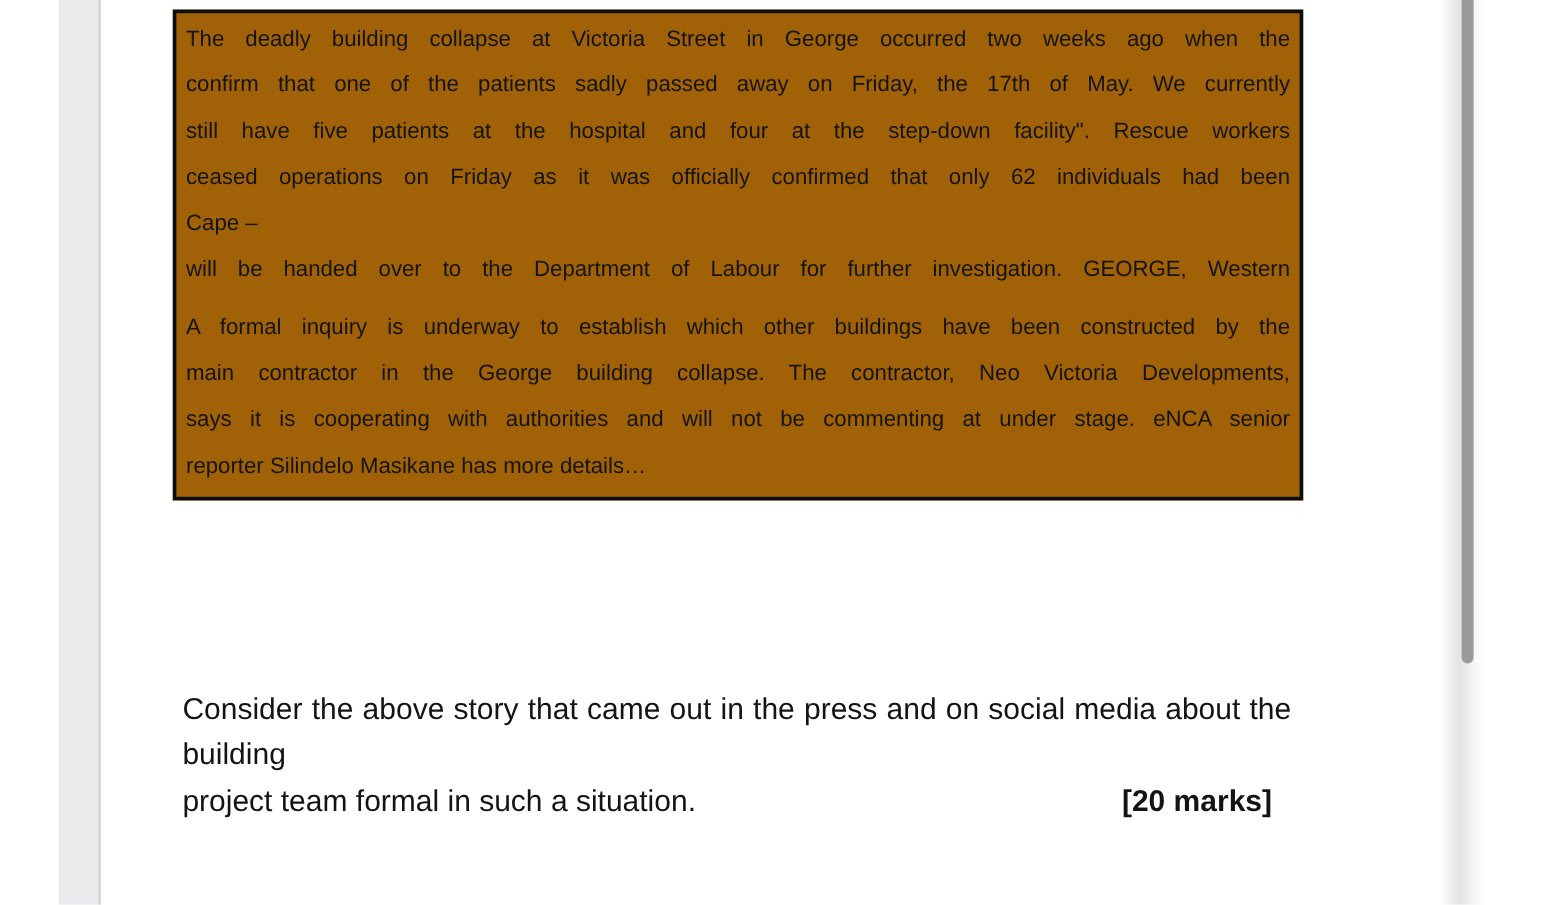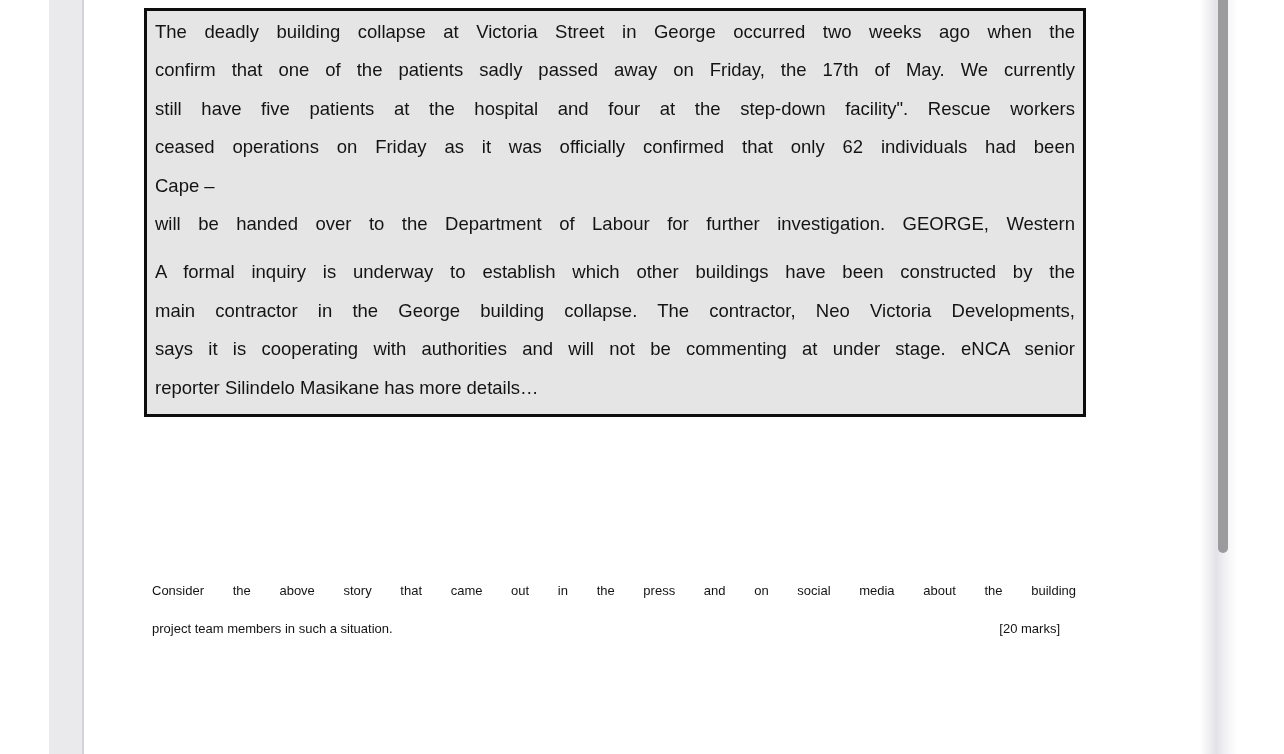--- a/index.html
+++ b/index.html
@@ -47,51 +47,51 @@
   }
   
   .story-box {
     position: absolute;
     left: 144px;
     top: 8px;
     width: 942px;
     box-sizing: border-box;
     border: 3px solid var(--box-border, #0d0d0d);
     padding: 2px 8px 7px 8px;
-    background: #e5e5e5;
+    background: #a16207;
     color: var(--text, #141414);
     font-size: 18.5px;
   }
   .line {
     line-height: 38.4px;
     white-space: normal;
     text-align: justify;
     text-align-last: left;
   }
   .line.jfull {
     text-align-last: justify;
   }
   .para-gap { margin-top: 10px; }
   
   .question {
     position: absolute;
     left: 152px;
     top: 572px;
     width: 924px;
     color: var(--text, #141414);
-    font-size: 13px;
+    font-size: 25px;
   }
   .question .last-line {
     display: flex;
     justify-content: space-between;
     align-items: baseline;
     line-height: 38.4px;
     padding-right: 16px;
   }
-  .marks { font-weight: normal; text-align: right; }
+  .marks { font-weight: bold; text-align: right; }
 </style>
 </head>
 <body>
 
 <div class="stage">
 
   <div class="left-gutter"></div>
 
   <div class="story-box">
     <div class="para">
@@ -108,21 +108,21 @@
         <div class="line jfull">says it is cooperating with authorities and will not be commenting at under stage. eNCA senior</div>
         <div class="line">reporter Silindelo Masikane has more details…</div>
       </div>
   </div>
 
   <div class="question">
     <div>
         <div class="line jfull">Consider the above story that came out in the press and on social media about the building</div>
       </div>
     <div class="last-line">
-      <span>project team members in such a situation.</span>
+      <span>project team formal in such a situation.</span>
       <span class="marks">[20 marks]</span>
     </div>
   </div>
 
   <div class="edge-shadow"></div>
   <div class="scroll-thumb"></div>
 
 </div>
 
 </body></html>

